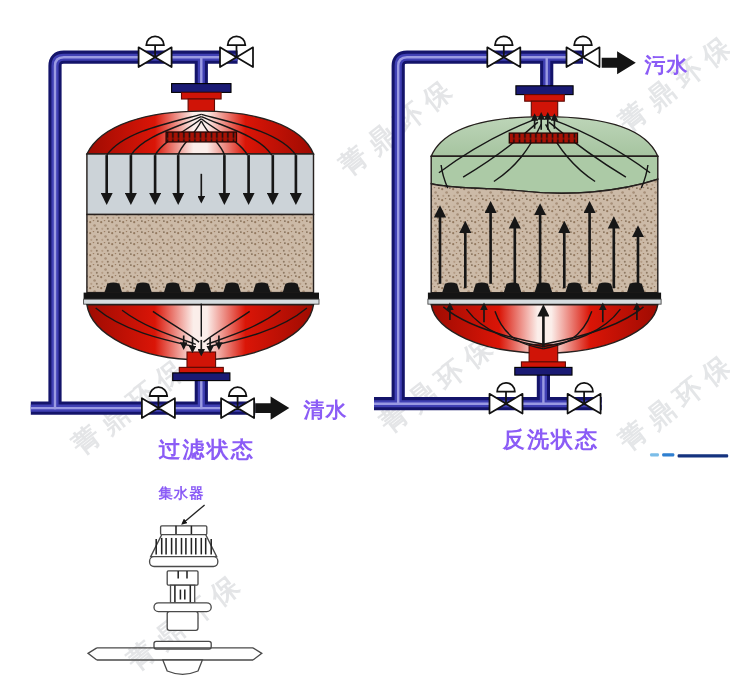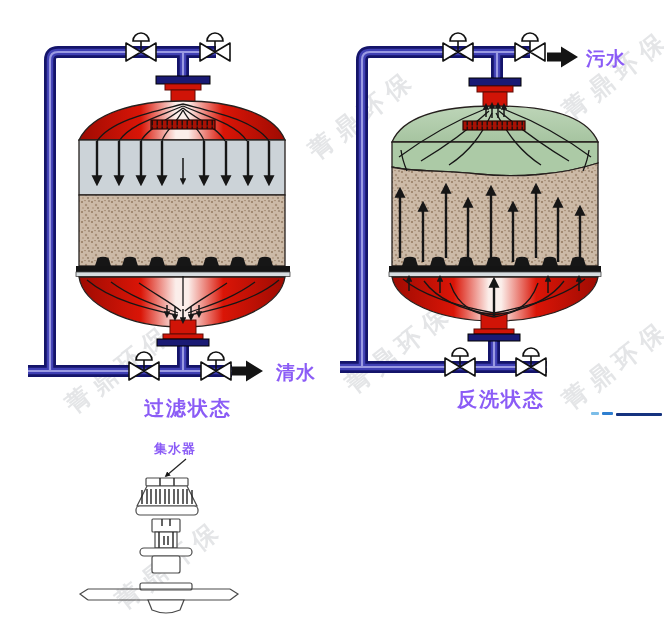--- a/index.html
+++ b/index.html
@@ -4,21 +4,21 @@
 <style>
   html,body{margin:0;padding:0;background:#fff;}
   .stage{position:relative;width:664px;height:630px;background:#fff;overflow:hidden;
          font-family:"Liberation Sans","DejaVu Sans",sans-serif;}
   .stage svg{position:absolute;left:0;top:0;z-index:1;}
   .wm{position:absolute;z-index:0;font-size:25px;font-weight:bold;color:#b9bdc2;opacity:.38;
       letter-spacing:7px;white-space:nowrap;transform:rotate(-38deg);}
   .lbl{position:absolute;z-index:2;color:#8b5cf6;}
   .caption{font-size:20px;font-weight:bold;text-align:center;letter-spacing:2px;}
   .outlet{font-size:19px;font-weight:bold;letter-spacing:1px;}
-  .detail-label{font-size:13px;font-weight:bold;text-align:center;letter-spacing:1px;}
+  .detail-label{font-size:13px;font-weight:bold;text-align:left;letter-spacing:1px;}
   .dash{position:absolute;z-index:2;height:3px;border-radius:1px;}
   
   .po{stroke:#14146a;stroke-width:12;fill:none;}
   .pm{stroke:#4040b4;stroke-width:6.5;fill:none;}
   .pi{stroke:#9a9ae2;stroke-width:2.2;fill:none;}
   .flow{stroke:#161616;stroke-width:1.3;fill:none;}
   .farrow{stroke:#161616;stroke-width:2.4;fill:none;}
   .sarrow{stroke:#161616;stroke-width:1.5;fill:none;}
   .tline{stroke:#26201e;stroke-width:1.3;}
   .lineart{stroke:#4a4a4a;stroke-width:1.2;fill:#fff;}

